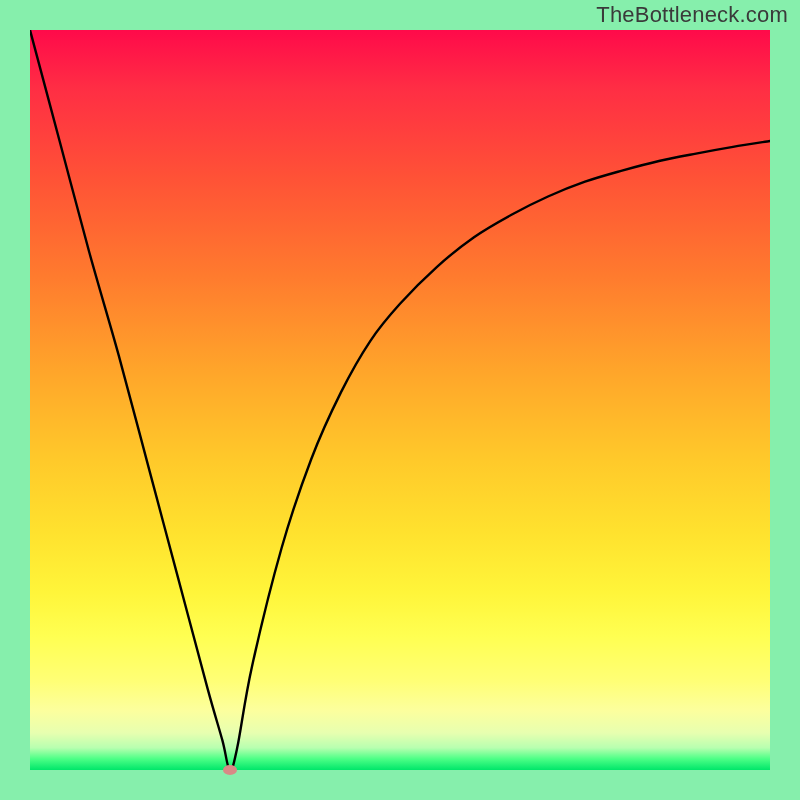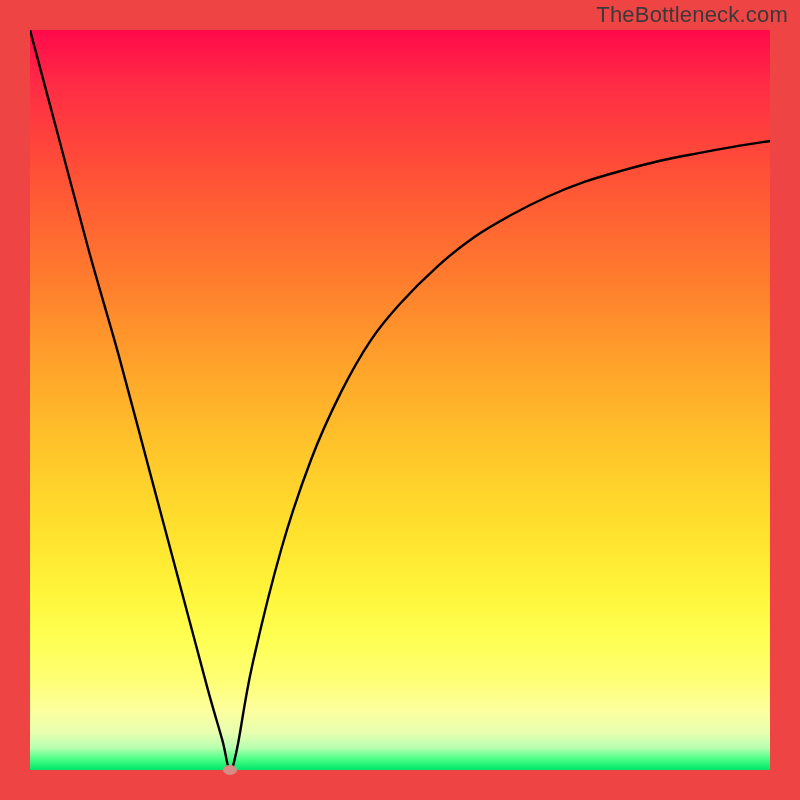--- a/index.html
+++ b/index.html
@@ -8,21 +8,21 @@
     width: 800px;
     height: 800px;
     background: #000;
     overflow: hidden;
     font-family: Arial, Helvetica, sans-serif;
   }
   .frame {
     position: relative;
     width: 800px;
     height: 800px;
-    background: #ef4444;
+    background: #86efac;
   }
   .watermark {
     position: absolute;
     top: 2px;
     right: 12px;
     color: #3a3a3a;
     font-size: 22px;
     font-weight: 500;
     letter-spacing: 0.2px;
     user-select: none;

